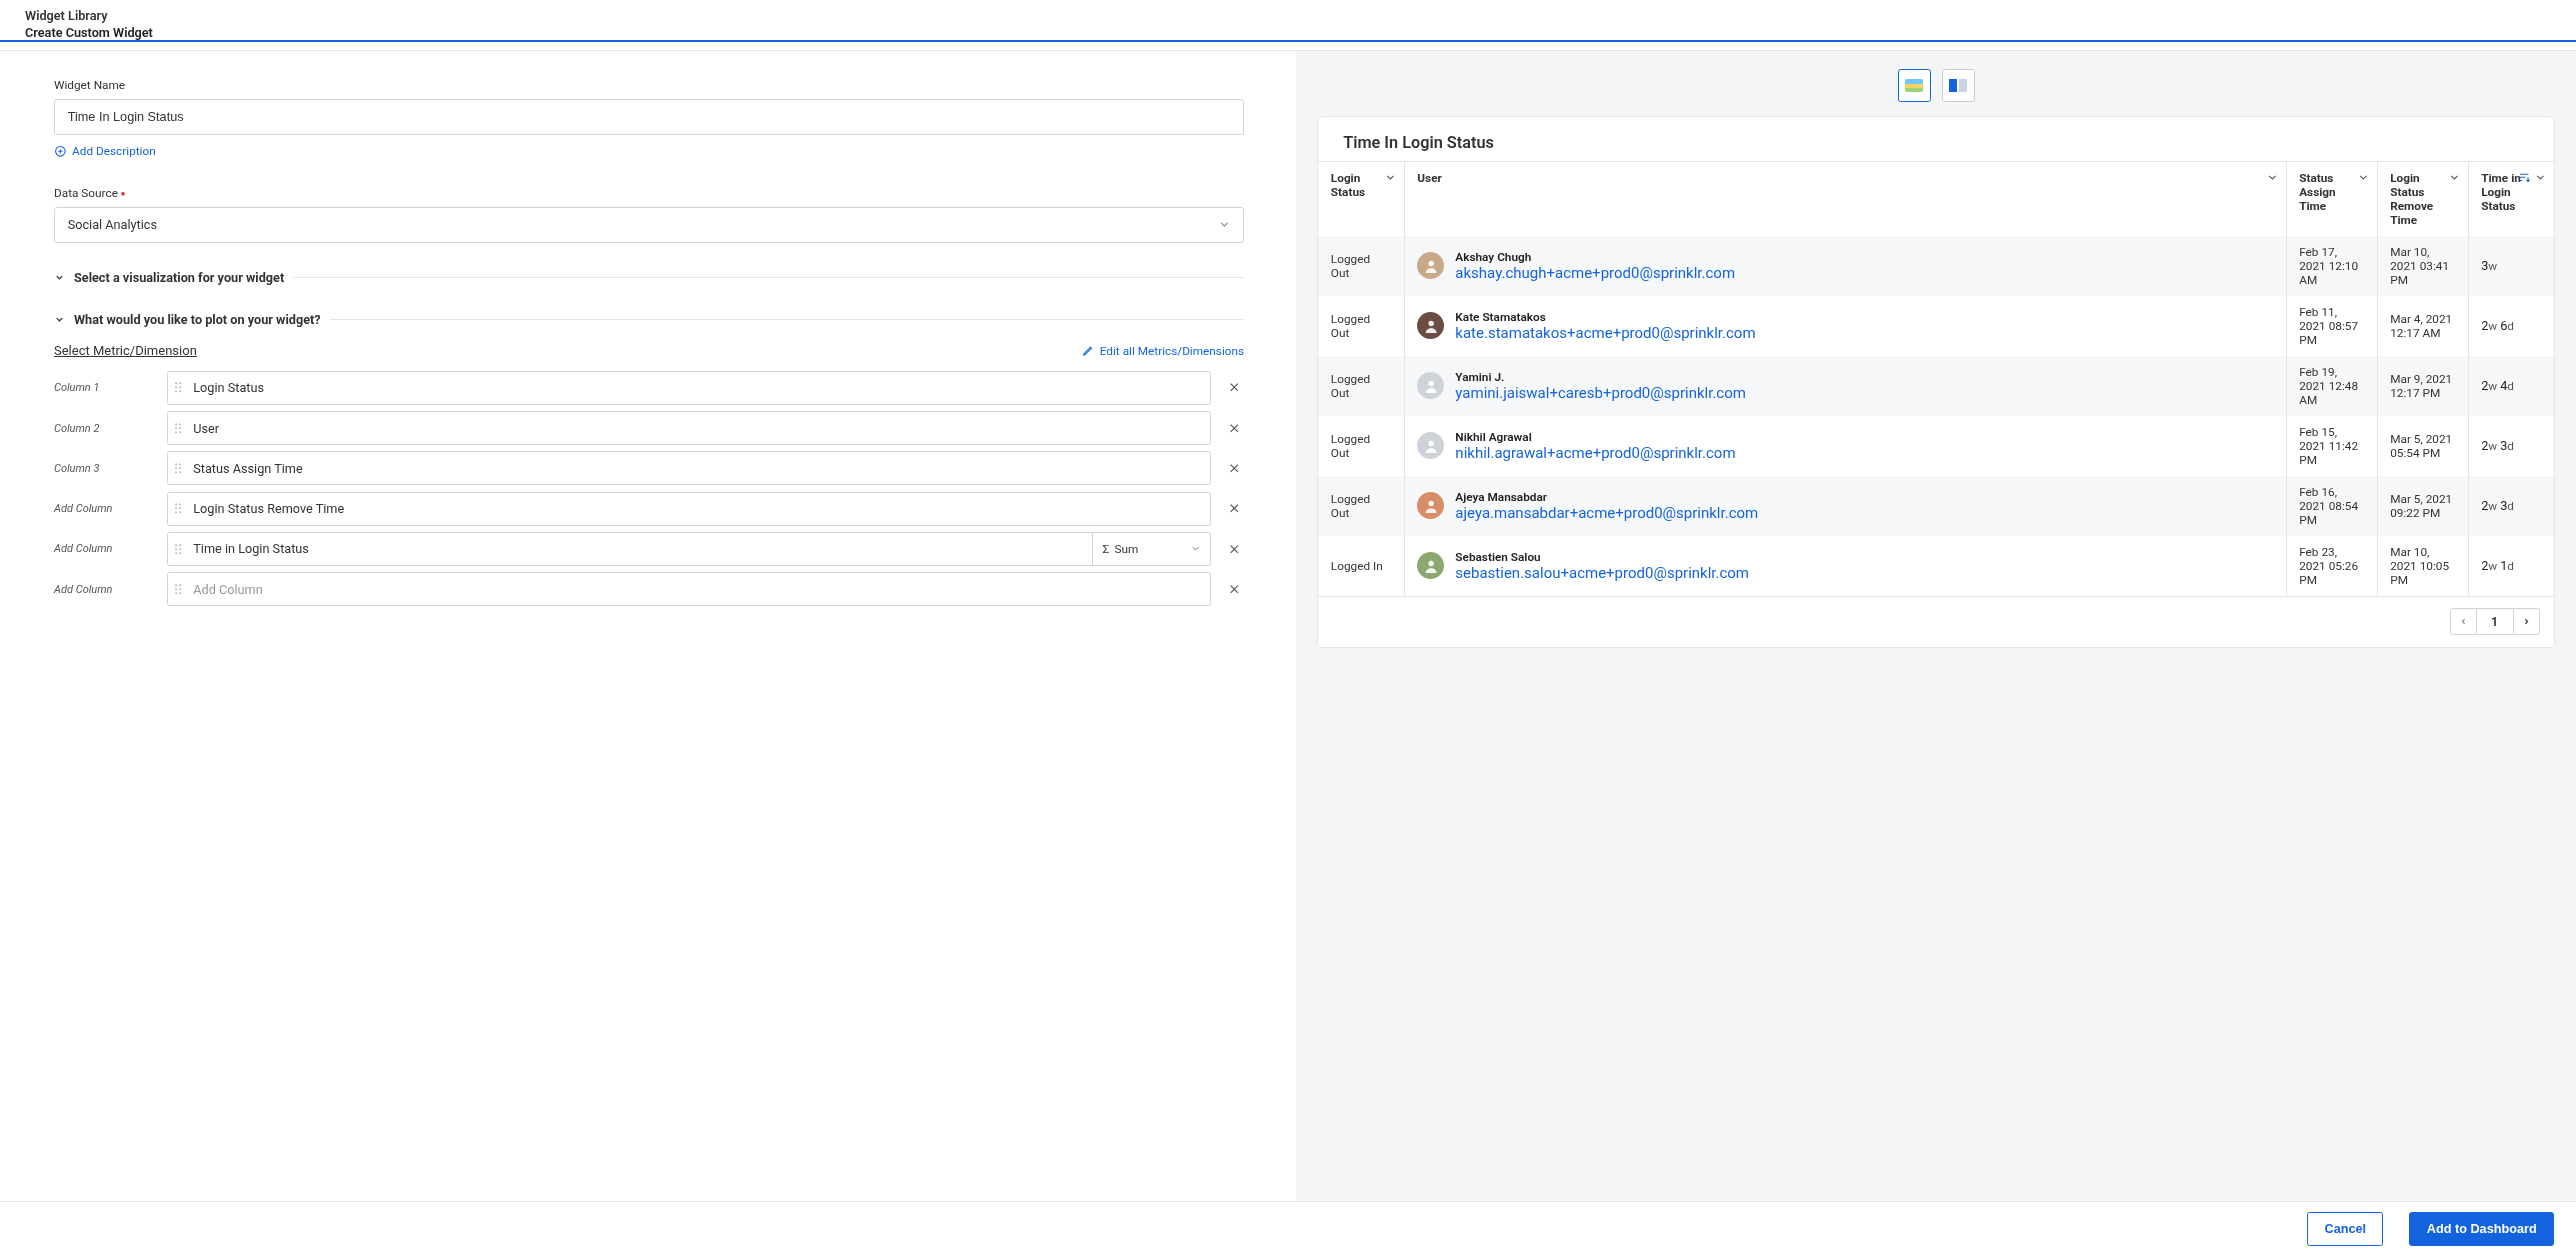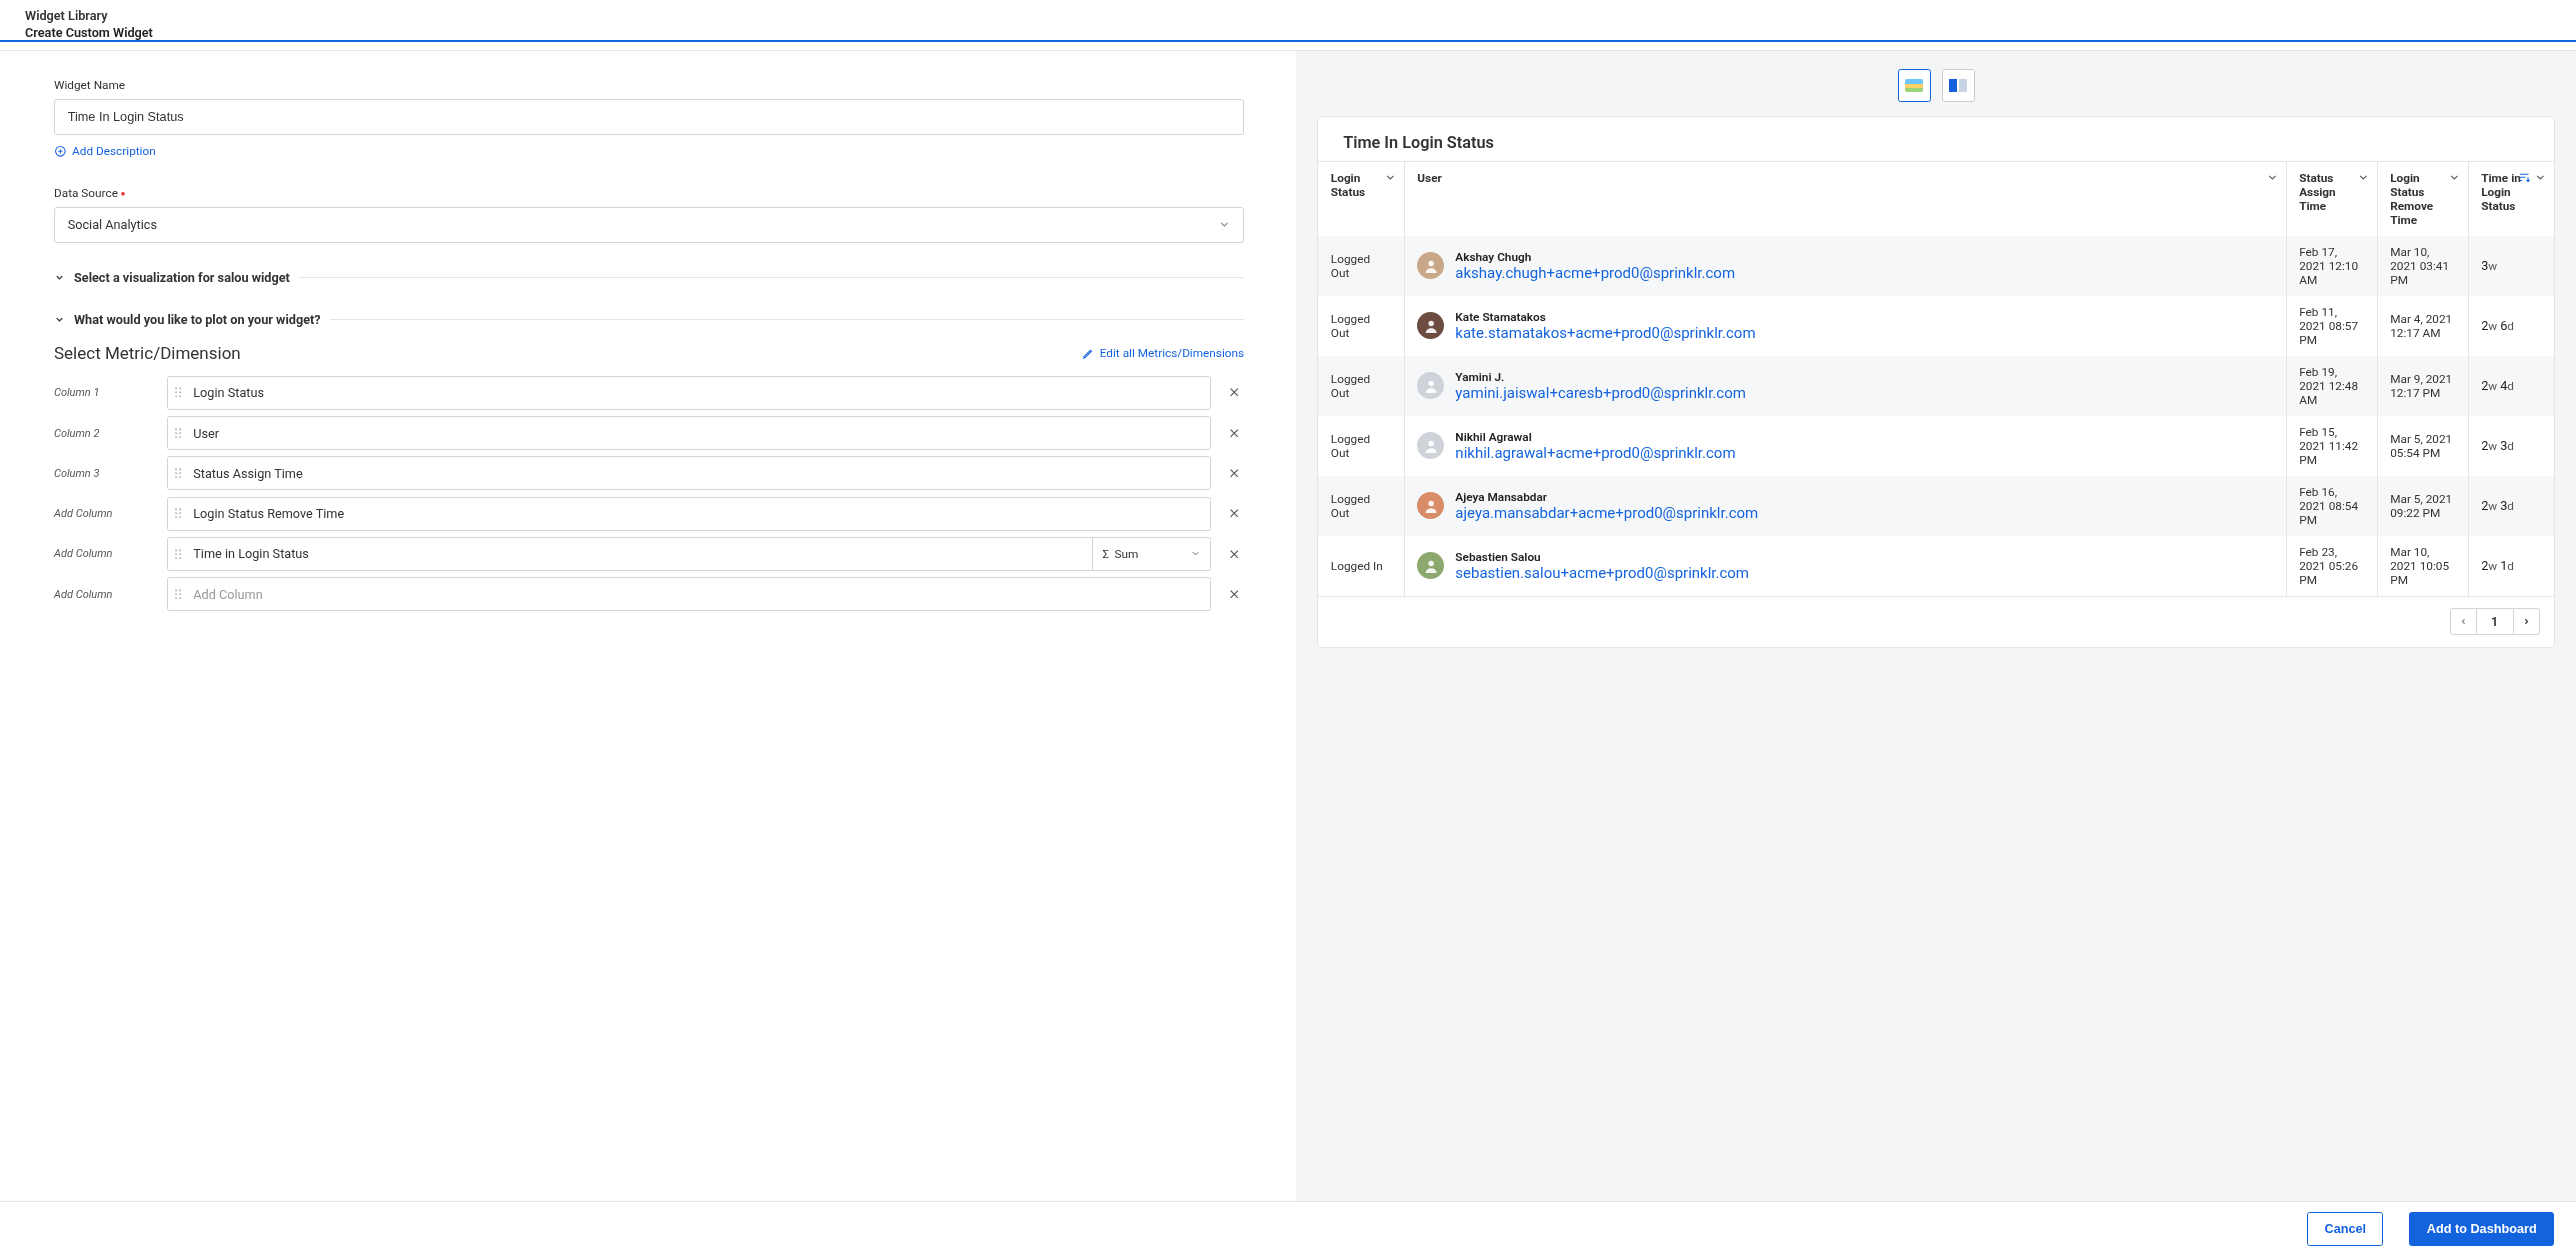--- a/index.html
+++ b/index.html
@@ -23,21 +23,21 @@
   .viz-icon { width: 16.3px; height: 11px; border-radius: 1.8px; background: linear-gradient(to bottom, #6bbef0 33%, #ffd166 33% 66%, #9bd37a 66%); margin-right: 9px; display: inline-block; }
   .col-row { display: flex; align-items: center; gap: 12.7px; margin-bottom: 6.3px; }
   .col-label { width: 100px; font-size: 11px; font-style: italic; color: #555; }
   .col-box { flex: 1; display: flex; align-items: center; border: 0.9px solid #d0d4da; border-radius: 2.7px; height: 34px; background: #fff; }
   .drag-handle { width: 22px; display: flex; align-items: center; justify-content: center; color: #aaa; cursor: grab; }
   .col-val { flex: 1; padding: 0 3.6px; font-size: 12.7px; color: #333; }
   .col-val.ph { color: #999; }
   .agg { width: 118px; border-left: 0.9px solid #d0d4da; height: 100%; display: flex; align-items: center; padding: 0 9px; font-size: 11.8px; justify-content: space-between; color:#333; }
   .x-btn { width: 20px; height: 20px; display:flex; align-items:center; justify-content:center; cursor:pointer; color:#555; }
   .metric-head { display:flex; justify-content:space-between; align-items:center; margin-bottom: 12.7px; }
-  .metric-head-label { font-size: 17px; color: #333; }
+  .metric-head-label { font-size: 13px; color: #333; text-decoration: underline; }
   .edit-link { display:inline-flex; align-items:center; gap:5.4px; color:#1363df; font-size:11.8px; cursor:pointer; }
   
   .view-toggle { display:flex; justify-content:center; gap:11px; margin-bottom: 14.5px; }
   .vt-btn { width:33px; height:33px; border:0.9px solid #ccc; background:#fff; border-radius:2.7px; display:flex; align-items:center; justify-content:center; cursor:pointer; }
   .vt-btn.active { border-color:#1363df; border-width:1.8px; }
   .preview-card { background:#fff; border-radius:3.6px; box-shadow: 0 0 0 0.9px #e5e5e5; overflow:hidden; }
   .preview-title { padding: 16.3px 25px 9px; font-size: 16.3px; font-weight: 600; }
   table.dt { width:100%; border-collapse:collapse; font-size: 11.8px; table-layout: fixed; }
   table.dt th { text-align:left; padding: 9px 12.7px; font-weight:700; border-top:0.9px solid #e5e5e5; border-right:0.9px solid #e5e5e5; vertical-align:top; position:relative; background:#fff; }
   table.dt th:last-child { border-right:none; }
@@ -101,21 +101,21 @@
         <svg class="chev" viewBox="0 0 24 24">
             <path d="M6 9l6 6 6-6" fill="none" stroke="currentColor" stroke-width="2"></path>
           </svg>
       </div>
     </div>
 
     <div class="section-head">
       <svg class="caret" viewBox="0 0 24 24">
           <path d="M6 9l6 6 6-6" fill="none" stroke="#333" stroke-width="3"></path>
         </svg>
-      <span class="section-title">Select a visualization for salou widget</span>
+      <span class="section-title">Select a visualization for your widget</span>
       <div class="section-line"></div>
     </div>
 
 
     <div class="section-head">
       <svg class="caret" viewBox="0 0 24 24">
           <path d="M6 9l6 6 6-6" fill="none" stroke="#333" stroke-width="3"></path>
         </svg>
       <span class="section-title">What would you like to plot on your widget?</span>
       <div class="section-line"></div>

